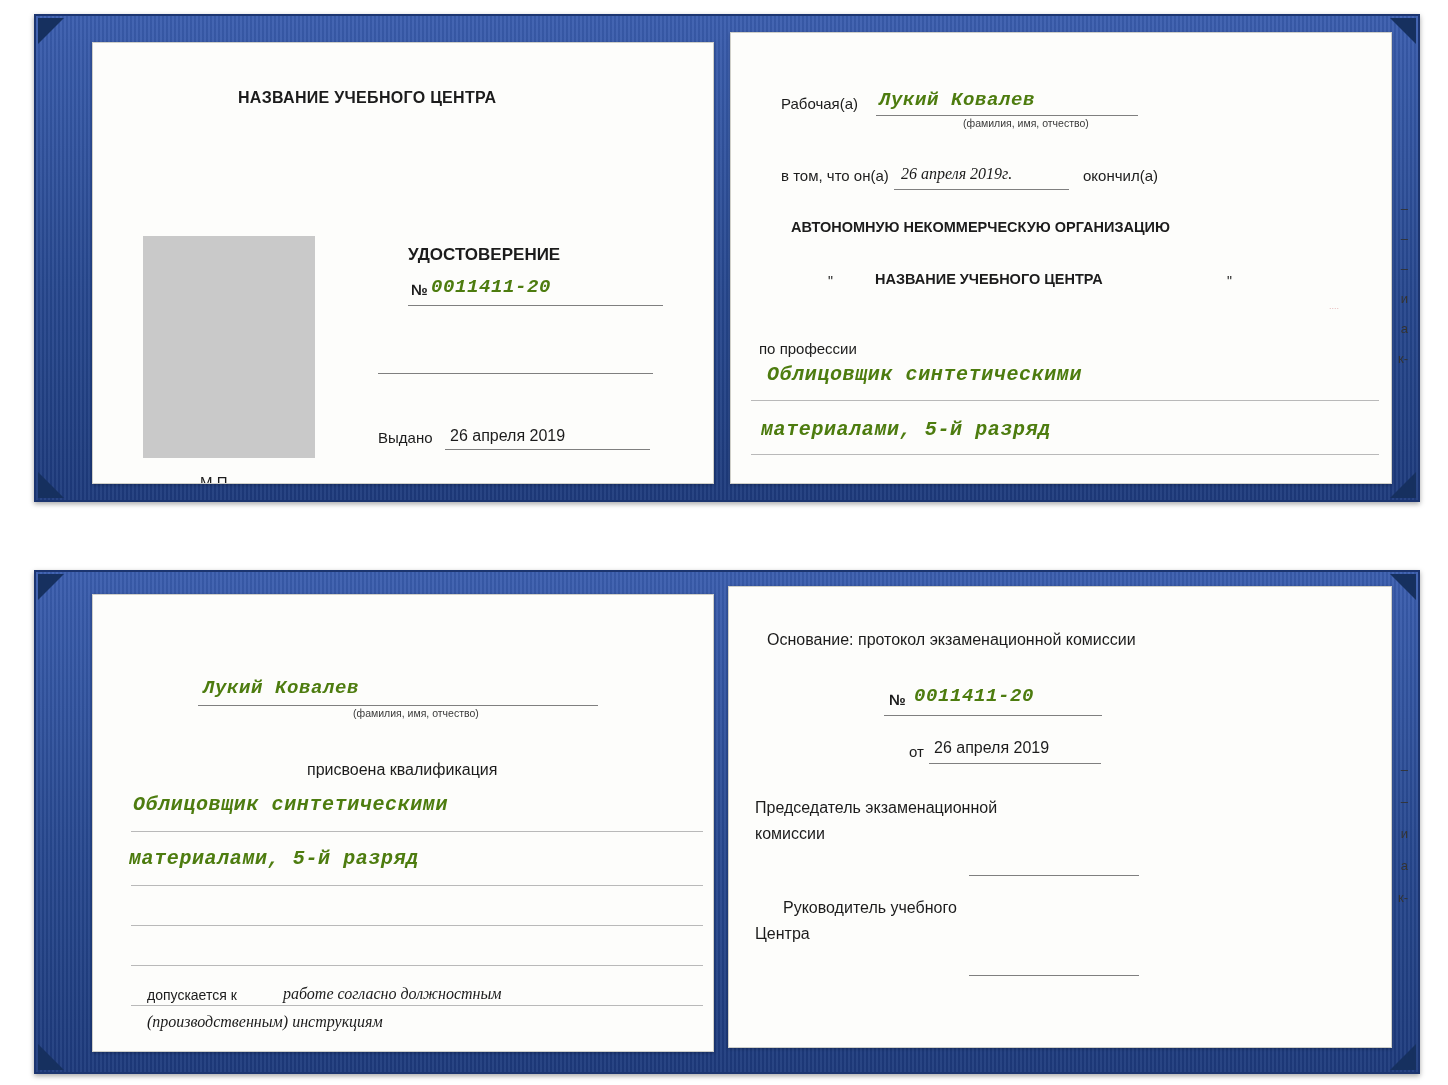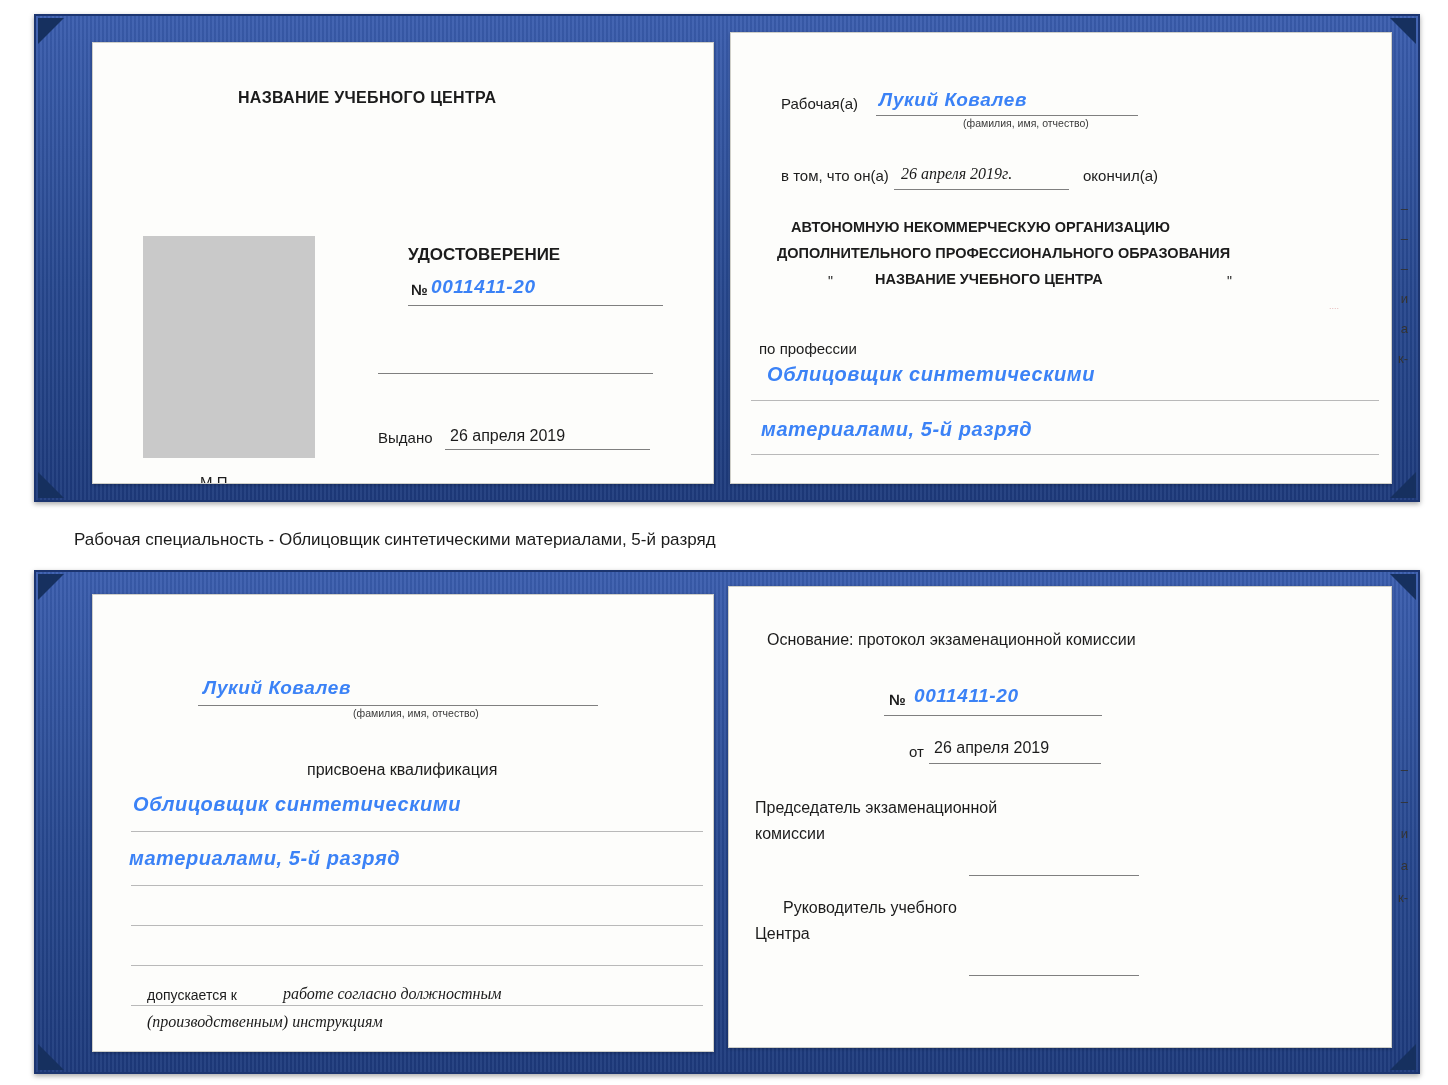--- a/index.html
+++ b/index.html
@@ -85,22 +85,22 @@
   .center-head {
     font-weight: bold;
     font-size: 16px;
     letter-spacing: 0.3px;
   }
   .small {
     font-size: 10.5px;
     color: #3a3a3a;
   }
   .hand {
-    color: #3b82f6;
-    font-family: Liberation Sans, sans-serif;
+    color: #4d7c0f;
+    font-family: Liberation Mono, monospace;
     font-style: italic;
     font-weight: bold;
     letter-spacing: 0.6px;
   }
   .handbig { font-size: 19px; }
   .italic-hand {
     font-family: "Liberation Serif", serif;
     font-style: italic;
     color: #1a1a1a;
     font-size: 16px;
@@ -194,42 +194,40 @@
       <div class="t hand handbig" style="left:148px; top:56px;">Лукий Ковалев</div>
       <div class="rule" style="left:145px; top:82px; width:262px;"></div>
       <div class="t small" style="left:232px; top:84px;">(фамилия, имя, отчество)</div>
 
       <div class="t" style="left:50px; top:134px;">в том, что он(а)</div>
       <div class="t italic-hand" style="left:170px; top:132px;">26 апреля 2019г.</div>
       <div class="rule" style="left:163px; top:156px; width:175px;"></div>
       <div class="t" style="left:352px; top:134px;">окончил(а)</div>
 
       <div class="t bold" style="left:60px; top:186px; font-size:14.5px;">АВТОНОМНУЮ НЕКОММЕРЧЕСКУЮ ОРГАНИЗАЦИЮ</div>
-      <div class="t bold" style="left:46px; top:212px; font-size:14.5px;">ДОПОЛНИТЕЛЬНОГО ПРОФЕССИОНАЛЬНОГО ОБРАЗОВАНИЯ</div>
       <div class="t" style="left:97px; top:240px; font-size:14px;">"</div>
       <div class="t bold" style="left:144px; top:238px; font-size:14.5px;">НАЗВАНИЕ УЧЕБНОГО ЦЕНТРА</div>
       <div class="t" style="left:496px; top:240px; font-size:14px;">"</div>
 
       <div class="t" style="left:28px; top:307px;">по профессии</div>
       <div class="t hand" style="left:36px; top:330px; font-size:20px;">Облицовщик синтетическими</div>
       <div class="rule light" style="left:20px; top:367px; width:628px;"></div>
       <div class="t hand" style="left:30px; top:385px; font-size:20px;">материалами, 5-й разряд</div>
       <div class="rule light" style="left:20px; top:421px; width:628px;"></div>
       <div class="faint" style="left:598px; top:268px;">....</div>
     </div>
 
     <div class="stub" style="top:185px;">–</div>
     <div class="stub" style="top:215px;">–</div>
     <div class="stub" style="top:245px;">–</div>
     <div class="stub" style="top:275px;">и</div>
     <div class="stub" style="top:305px;">а</div>
     <div class="stub" style="top:335px;">к-</div>
   </div>
 
-  <div class="caption">Рабочая специальность - Облицовщик синтетическими материалами, 5-й разряд</div>
 
   <div class="book bot">
     <div class="corner tl"></div>
     <div class="corner tr"></div>
     <div class="corner bl"></div>
     <div class="corner br"></div>
     <div class="spine"></div>
 
     <div class="paper left">
 

